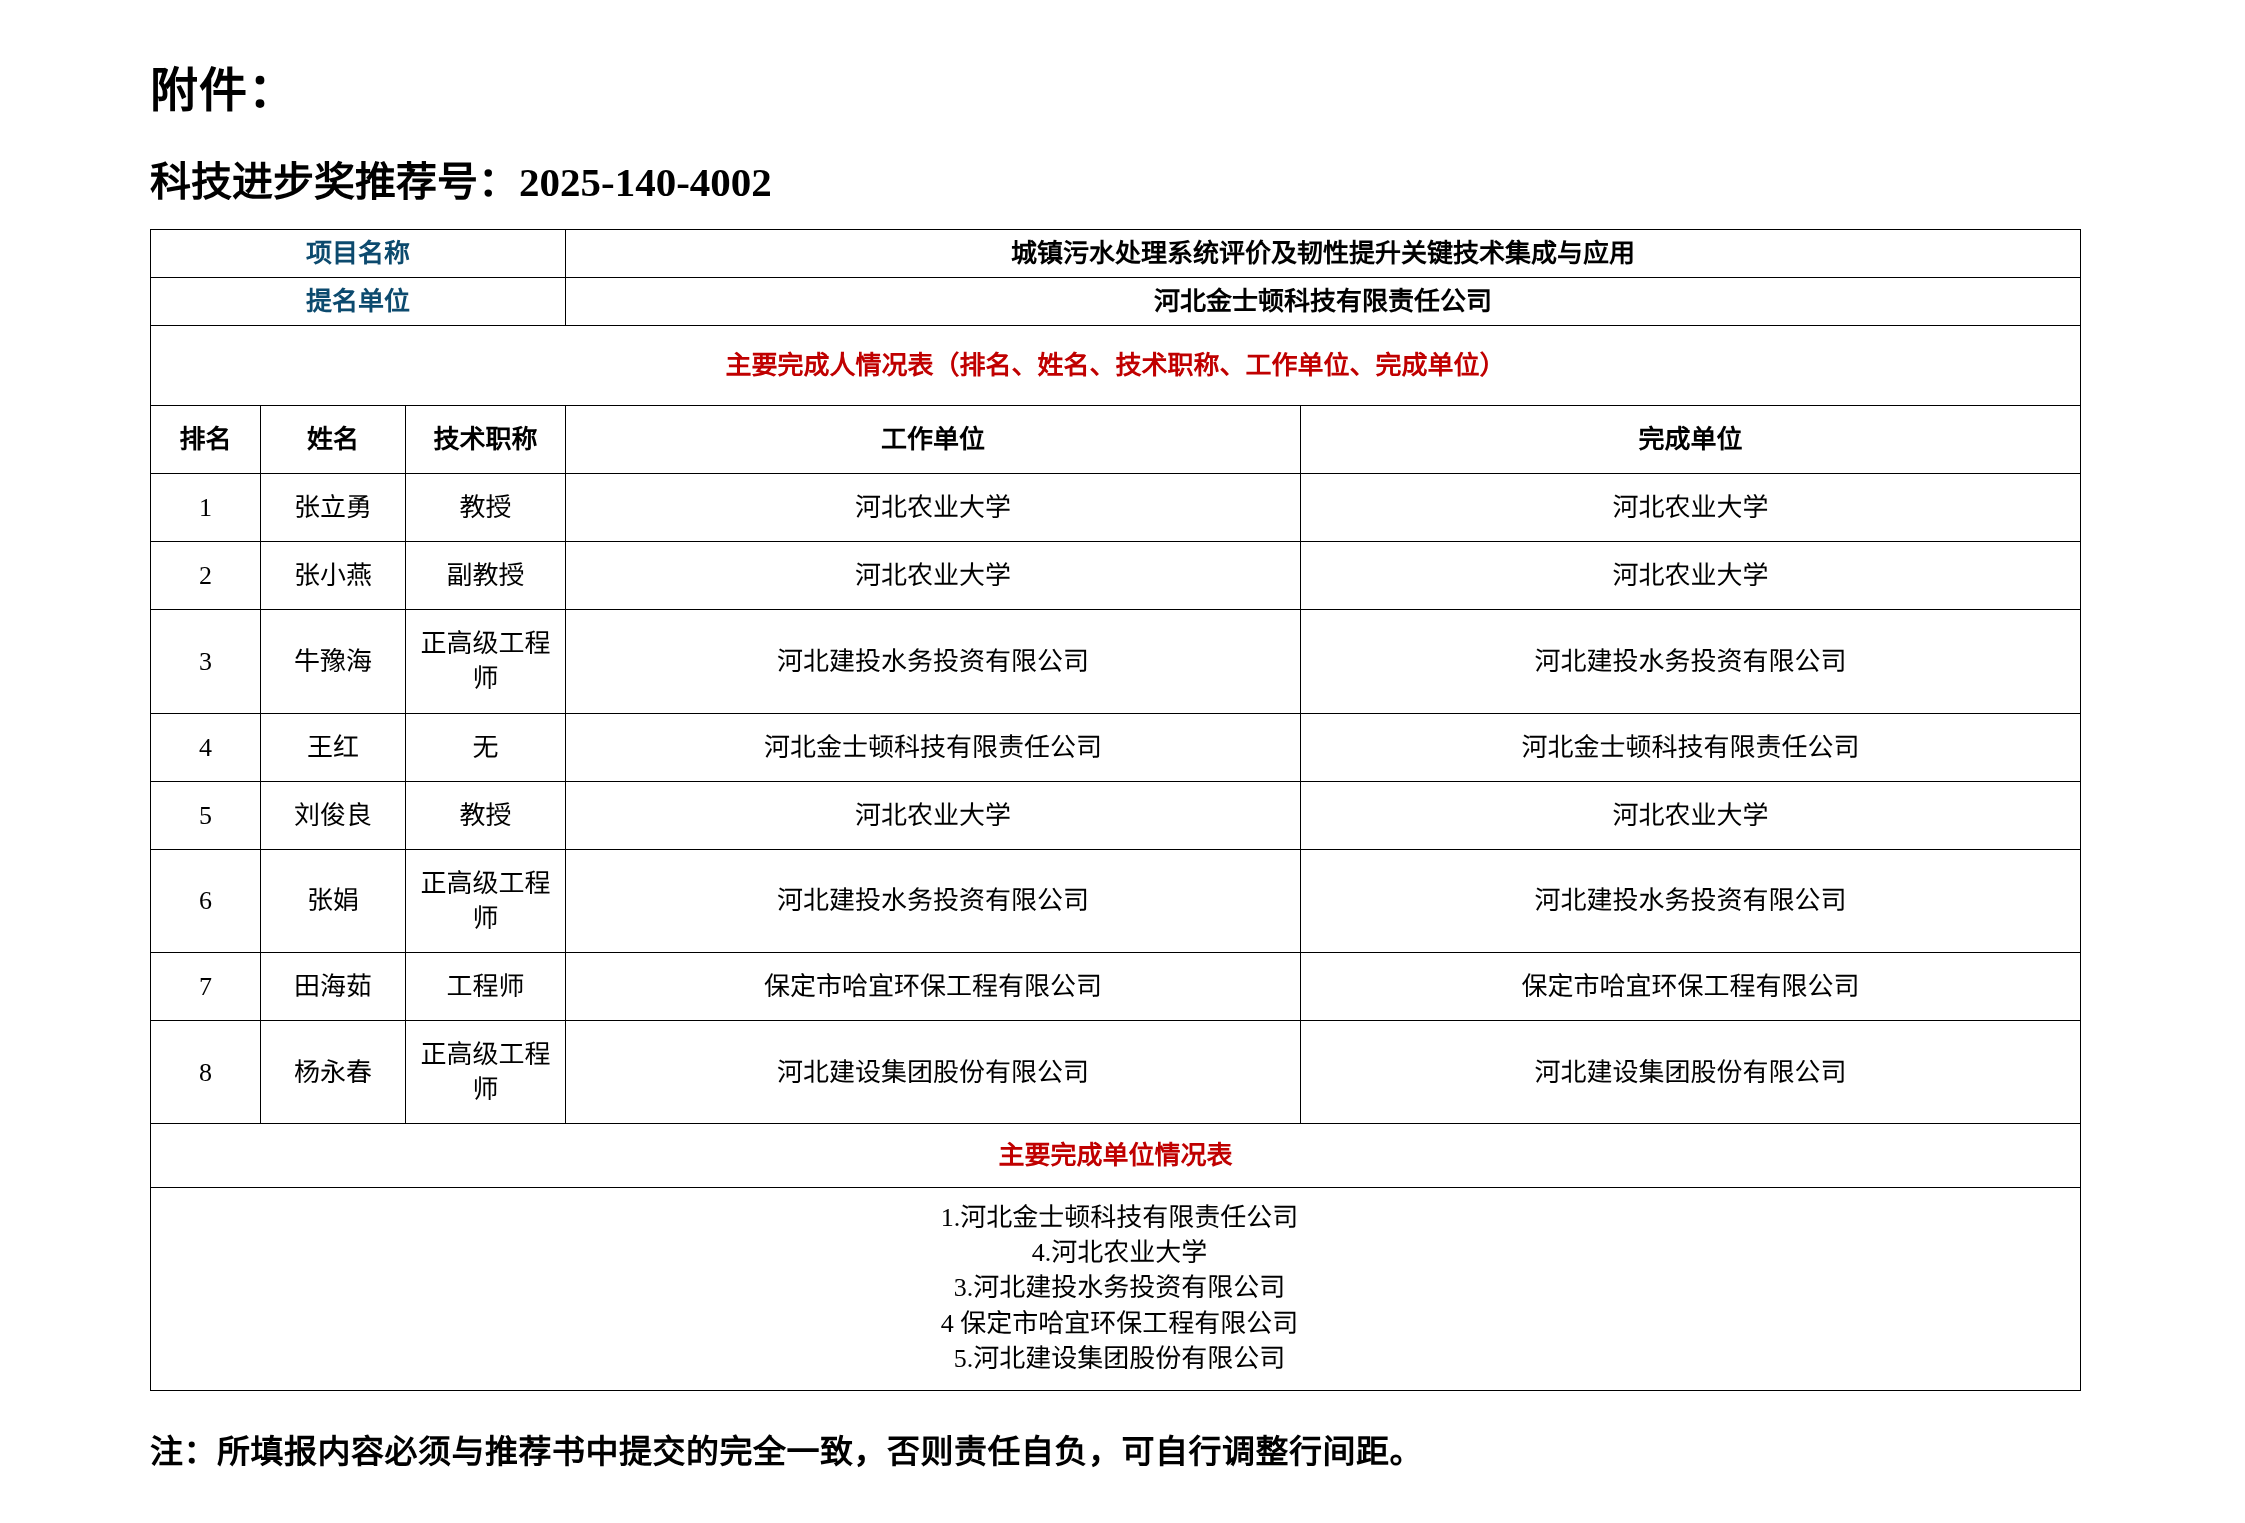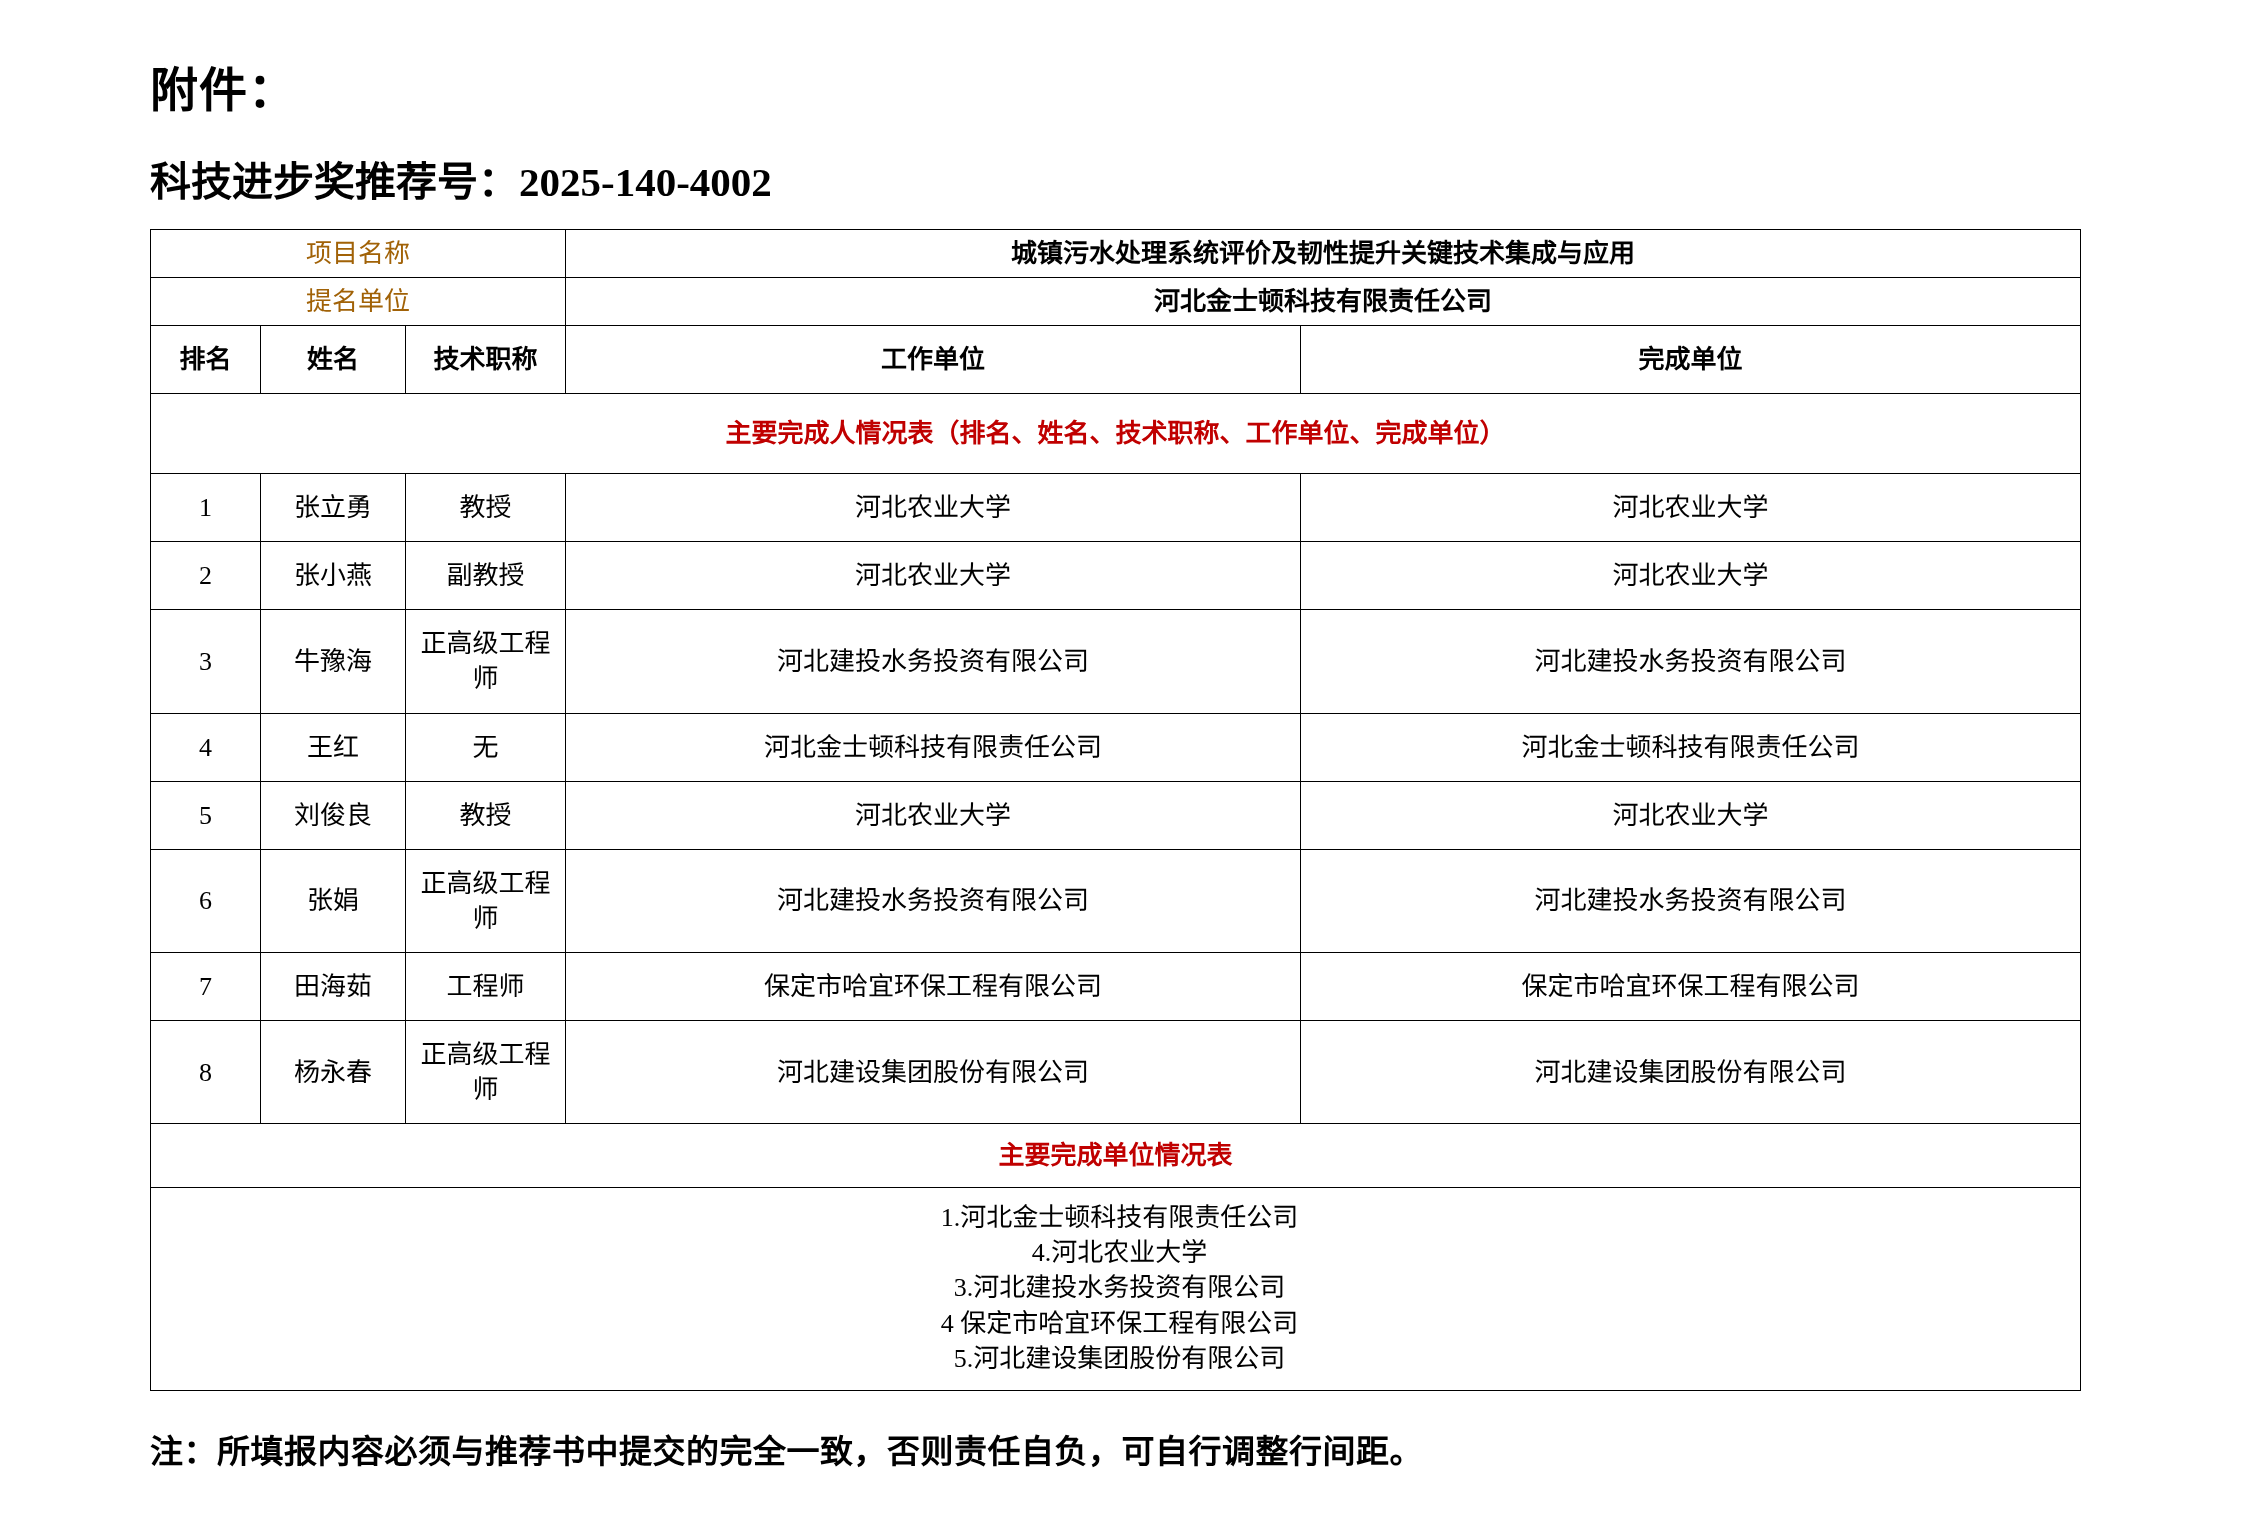--- a/index.html
+++ b/index.html
@@ -47,22 +47,22 @@
   table.main td {
     border: 1px solid #000000;
     padding: 6px 8px;
     font-size: 26px;
     line-height: 1.35;
     vertical-align: middle;
     text-align: center;
     word-break: break-all;
   }
   .label-cell {
-    color: #a16207;
-    font-weight: normal;
+    color: #0c4a6e;
+    font-weight: bold;
     font-size: 27px;
     width: 300px;
   }
   .value-cell {
     font-weight: bold;
     font-size: 27px;
   }
   .section-title {
     color: #c00000;
     font-weight: bold;
@@ -135,29 +135,29 @@
         <td class="label-cell" colspan="3">项目名称</td>
         <td class="value-cell" colspan="2">城镇污水处理系统评价及韧性提升关键技术集成与应用</td>
       </tr>
 
       <tr>
         <td class="label-cell" colspan="3">提名单位</td>
         <td class="value-cell" colspan="2">河北金士顿科技有限责任公司</td>
       </tr>
 
       <tr>
+        <td class="section-title" colspan="5">主要完成人情况表（排名、姓名、技术职称、工作单位、完成单位）</td>
+      </tr>
+
+      <tr>
         <td class="col-head">排名</td>
         <td class="col-head">姓名</td>
         <td class="col-head">技术职称</td>
         <td class="col-head">工作单位</td>
         <td class="col-head">完成单位</td>
-      </tr>
-
-      <tr>
-        <td class="section-title" colspan="5">主要完成人情况表（排名、姓名、技术职称、工作单位、完成单位）</td>
       </tr>
 
       <tr>
         <td class="row-cell">1</td>
         <td class="row-cell">张立勇</td>
         <td class="row-cell">教授</td>
         <td class="row-cell">河北农业大学</td>
         <td class="row-cell">河北农业大学</td>
       </tr>
 

